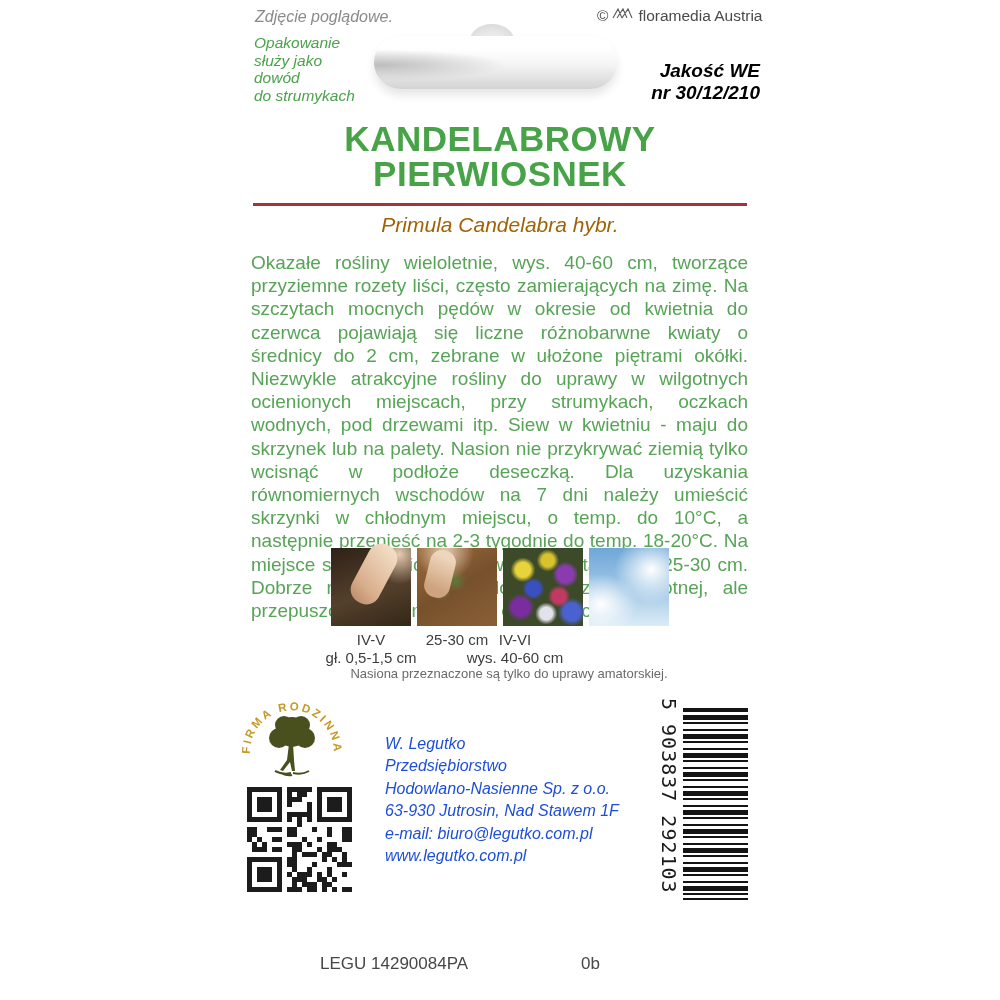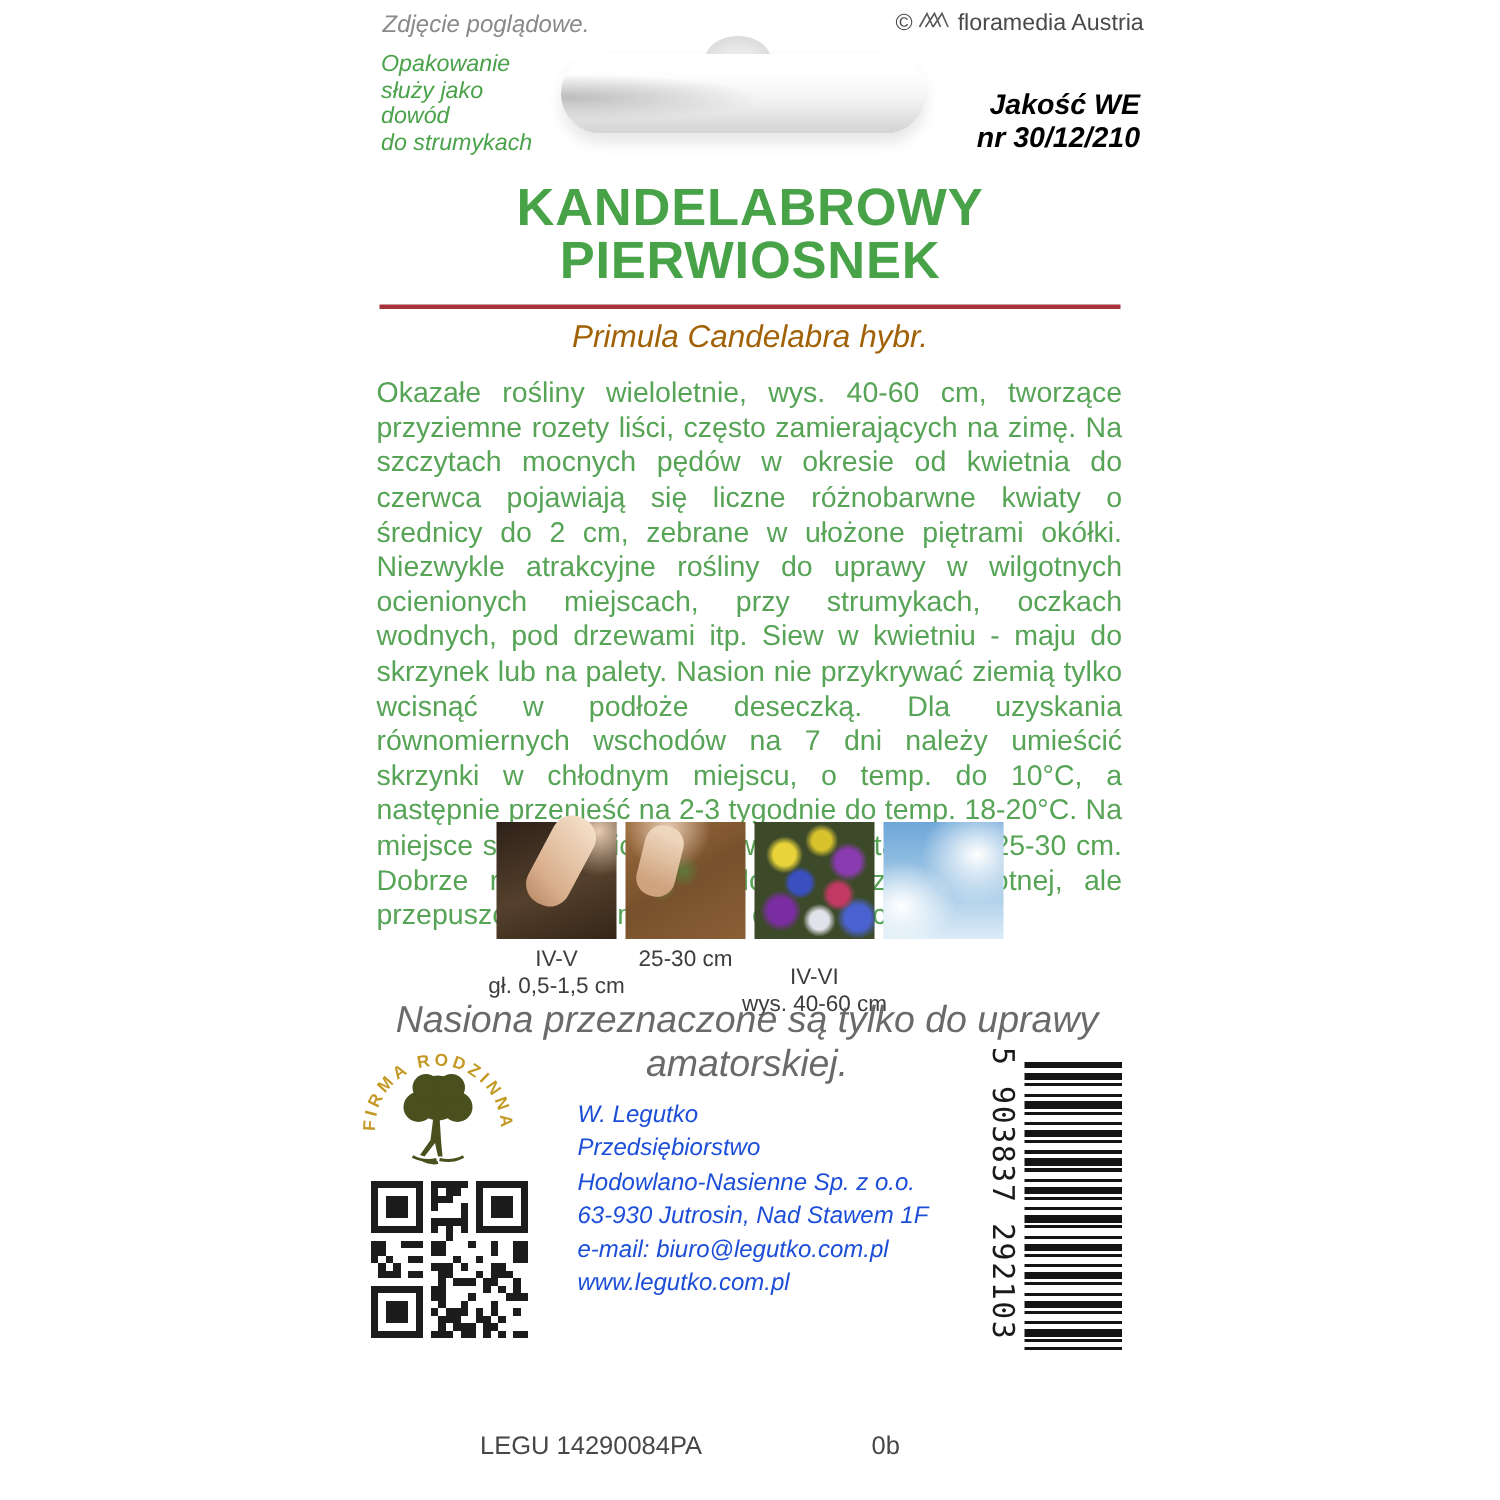--- a/index.html
+++ b/index.html
@@ -60,24 +60,24 @@
     radial-gradient(circle at 86% 82%, #4a62d0 0%, #4a62d0 9%, rgba(0,0,0,0) 15%),
     #3c4a2a;}
   .ph4{left:589px;background:
     radial-gradient(ellipse at 78% 28%, #ffffff 0%, rgba(255,255,255,0) 42%),
     radial-gradient(ellipse at 15% 72%, #ffffff 0%, rgba(255,255,255,0) 38%),
     linear-gradient(to bottom, #6ea7d8 0%, #a8cce8 60%, #dcecf7 100%);}
 
   .cap{top:631px;text-align:center;font-size:15px;line-height:17.5px;color:#3d3d3d;}
   .cap1{left:311px;width:120px;}
   .cap2{left:407px;width:100px;}
-  .cap3{left:483px;width:120px;margin-top:12px;}
-
-  .amateur{left:228px;top:666px;width:540px;text-align:center;font-size:25px;
-           font-style:italic;color:#6a6a6a;}
+  .cap3{left:455px;width:120px;}
+
+  .amateur{left:239px;top:666px;width:540px;text-align:center;font-size:13px;
+           color:#6a6a6a;}
 
   
   .firm-logo{left:237px;top:688px;}
   .qr{left:247px;top:787px;}
 
   .address{left:385px;top:733px;font-size:16px;font-style:italic;color:#1d4ed8;line-height:22.4px;}
 
   
   .ean-digits{left:681px;top:698px;width:200px;height:24px;
     font-family:"DejaVu Sans Mono", monospace;font-size:20px;color:#1a1a1a;letter-spacing:1px;

